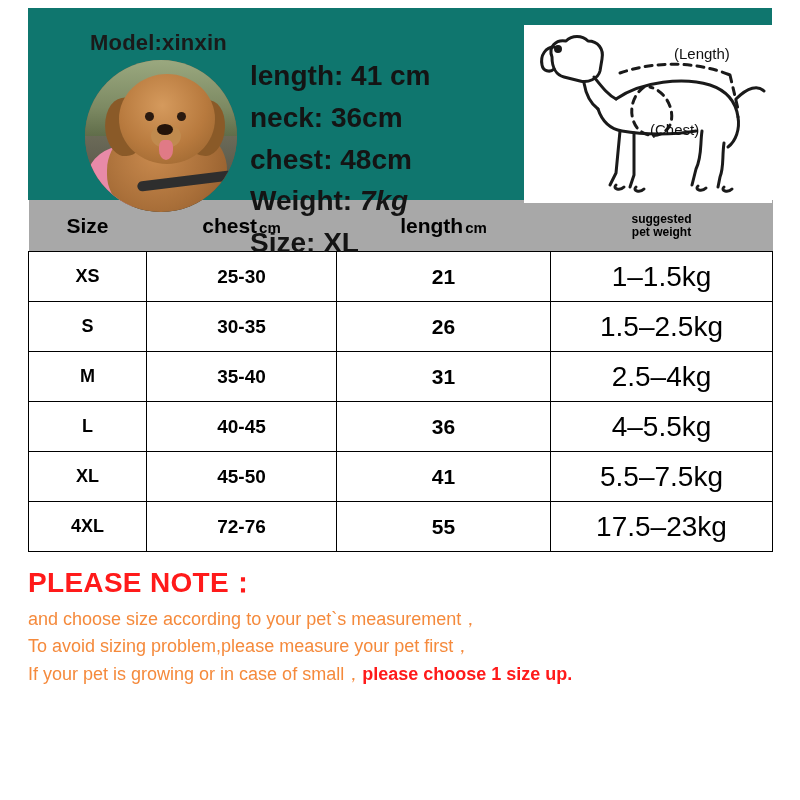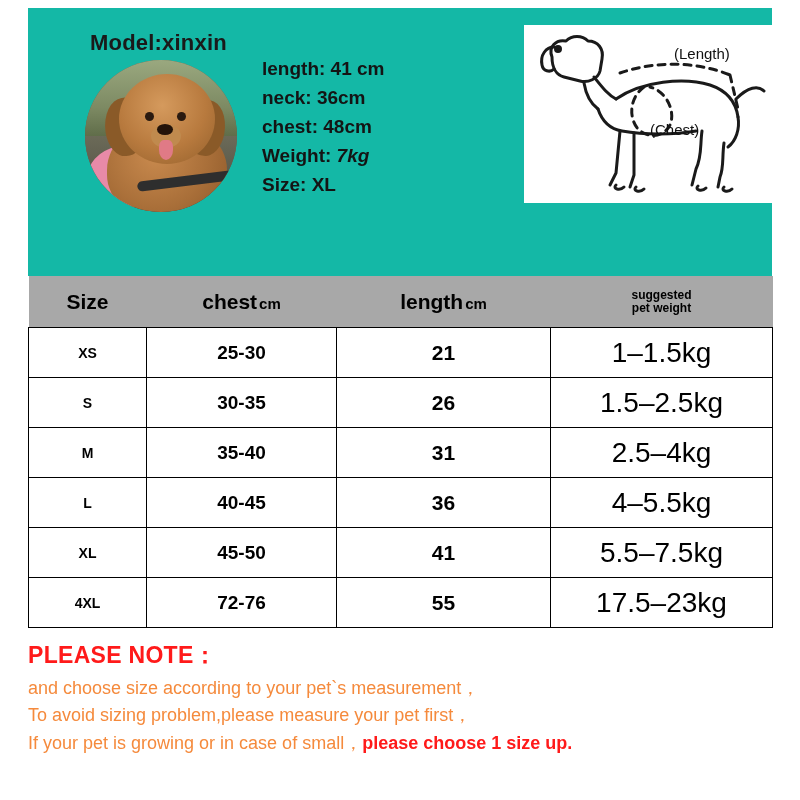--- a/index.html
+++ b/index.html
@@ -18,22 +18,22 @@
     width: 800px;
     height: 800px;
     background: #ffffff;
     box-sizing: border-box;
   }
 
   
   .top-panel {
     position: relative;
     margin: 8px 28px 0 28px;
-    height: 268px;
-    background: #14b8a6;
+    height: 192px;
+    background: #0f766e;
     display: flex;
     box-sizing: border-box;
   }
   .top-left {
     position: relative;
     width: 420px;
     height: 100%;
   }
   .model-label {
     position: absolute;
@@ -139,24 +139,23 @@
     width: 96px; height: 10px;
     background: #2e2e2e;
     border-radius: 6px;
     transform: rotate(-7deg);
   }
 
   .measure-list {
     position: absolute;
     left: 222px;
     top: 48px;
-    font-size: 19px;
+    font-size: 28px;
     color: #141414;
     line-height: 1.42;
-    margin-left: 12px;
   }
   .measure-list div {
     white-space: nowrap;
     margin-bottom: 2px;
   }
   .measure-list .lbl { font-weight: bold; }
   .measure-list .val { font-weight: bold; }
   .measure-list .val-italic { font-style: italic; font-weight: bold; }
 
   
@@ -206,33 +205,33 @@
   }
   .size-table tbody td {
     height: 47px;
     font-size: 19px;
     font-weight: bold;
   }
   .col-size { width: 118px; }
   .col-chest { width: 190px; }
   .col-length { width: 214px; }
   .col-weight { width: 222px; }
-  .size-table tbody td.c-size { font-size: 14px; }
+  .size-table tbody td.c-size { font-size: 18px; }
   .size-table tbody td.c-chest { font-size: 19px; }
   .size-table tbody td.c-length { font-size: 21px; }
   .size-table tbody td.c-weight { font-size: 28px; font-weight: normal; }
 
   
   .note {
     margin: 12px 28px 0 28px;
   }
   .note-title {
     color: #ff1a1a;
     font-weight: bold;
-    font-size: 23px;
+    font-size: 28px;
     letter-spacing: 0.3px;
     margin-bottom: 4px;
   }
   .note-lines {
     color: #f58a3c;
     font-size: 18px;
     line-height: 1.52;
   }
   .note-lines .line { white-space: nowrap; }
   .note-lines .emph {

